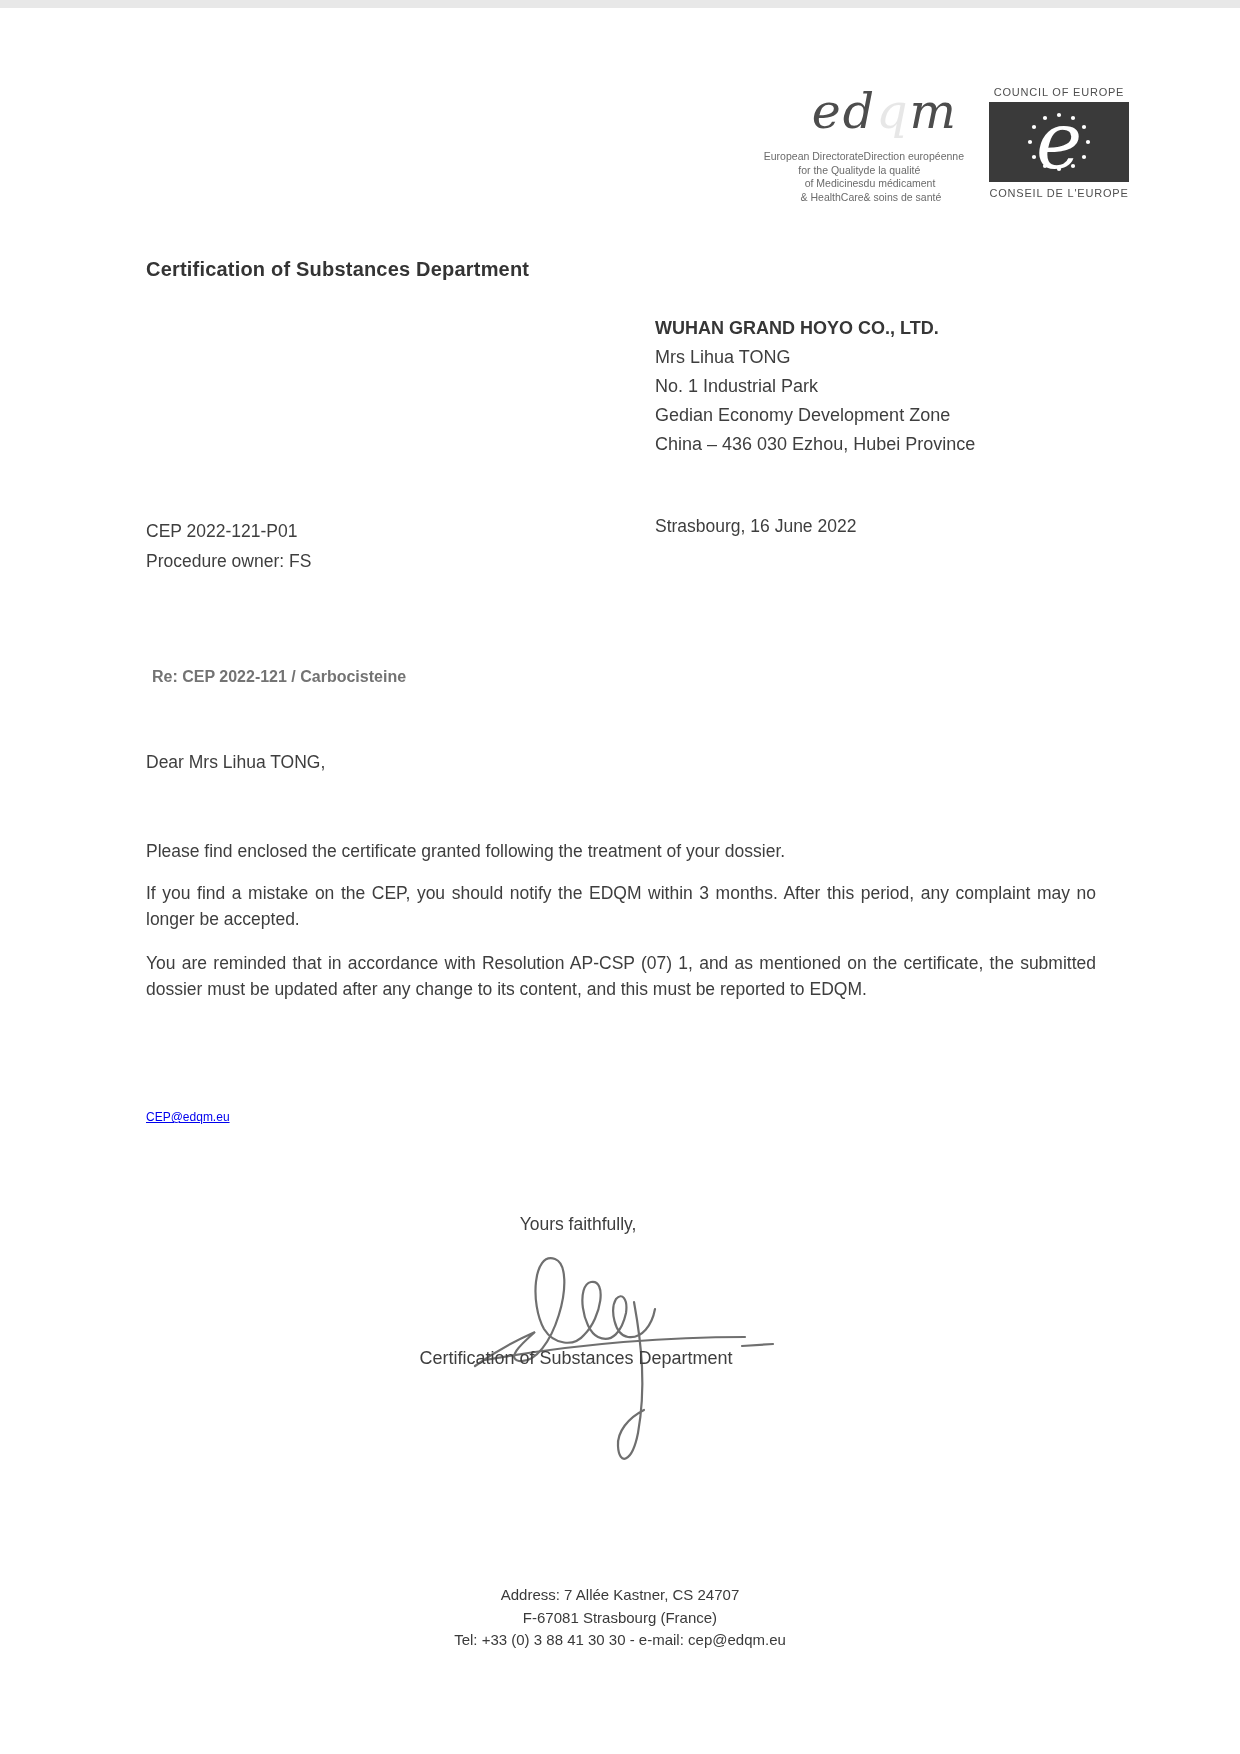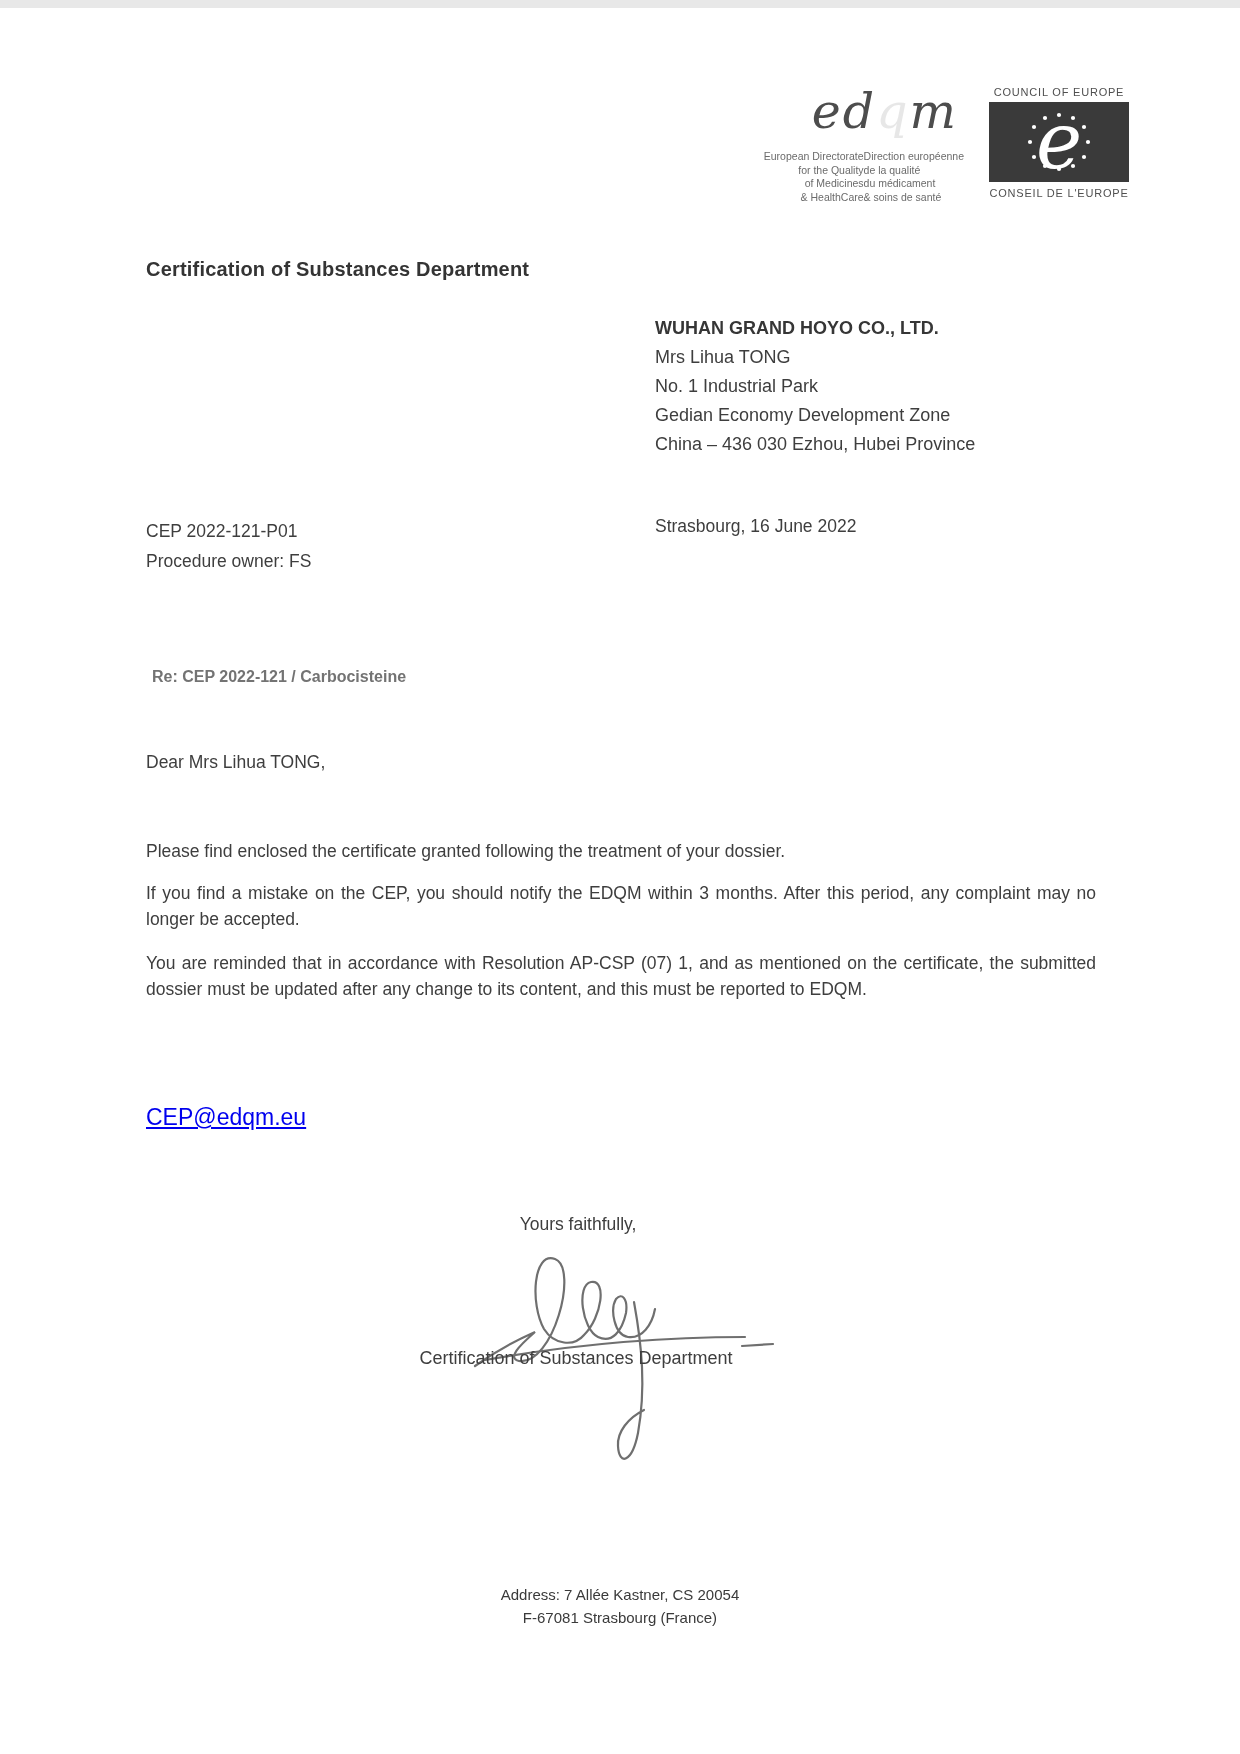--- a/index.html
+++ b/index.html
@@ -118,21 +118,21 @@
     color: #3e3e3e;
     text-align: justify;
   }
   .para.p1 { top: 830px; }
   .para.p2 { top: 872px; }
   .para.p3 { top: 942px; }
   .para.p4 { top: 1069px; text-align: justify; text-align-last: justify; }
   .p4-link-line {
     position: absolute;
     left: 146px; top: 1096px;
-    font-size: 23px;
+    font-size: 12px;
     line-height: 26px;
   }
 
   
   .valediction {
     position: absolute;
     left: 146px; top: 1206px;
     width: 864px;
     text-align: center;
     font-size: 17.5px;
@@ -243,17 +243,18 @@
       <path d="M20,130 C38,117 62,104 80,96 C64,110 52,122 64,125 C98,130 124,32 100,23 C78,15 75,68 89,93 C99,109 119,111 129,99 C147,81 152,43 136,46 C121,49 127,93 143,101 C157,108 167,95 171,77 C173,63 167,56 161,63 C155,73 159,99 173,101 C187,103 197,89 200,73"></path>
       <path d="M30,124 C115,109 205,101 290,101"></path>
       <path d="M287,110 L318,108"></path>
       <path d="M179,66 C187,110 191,152 183,197 C177,227 164,230 163,210 C162,196 173,182 189,174"></path>
     </g>
   </svg>
 
   <div class="signer">Certification of Substances Department</div>
 
   <div class="footer">
-    <div>Address: 7 Allée Kastner, CS 20054</div>
+    <div>Address: 7 Allée Kastner, CS 24707</div>
     <div>F-67081 Strasbourg (France)</div>
+    <div>Tel: +33 (0) 3 88 41 30 30 - e-mail: cep@edqm.eu</div>
   </div>
 
 </div>
 
 </body></html>

